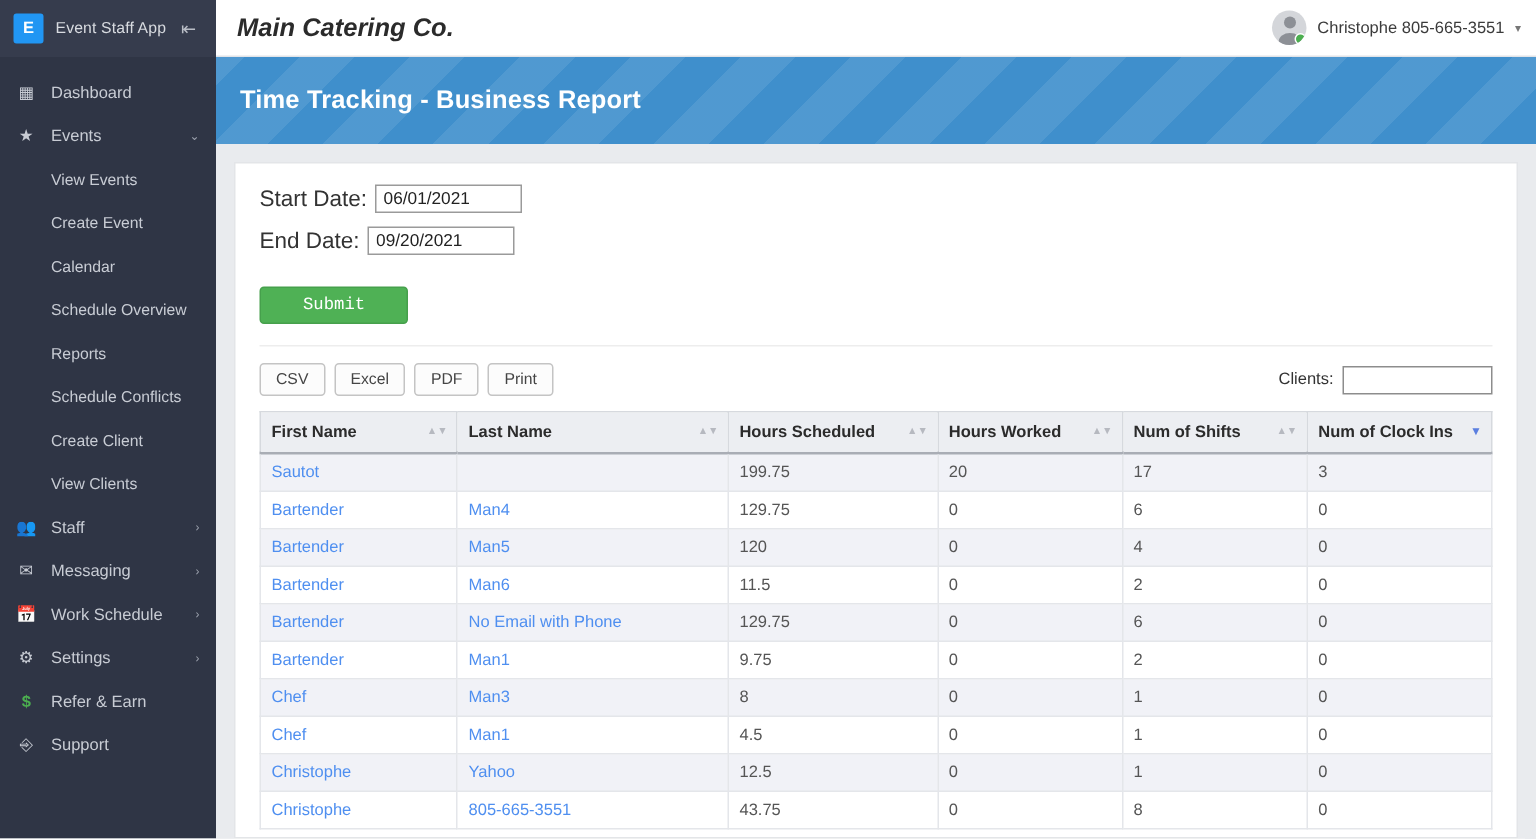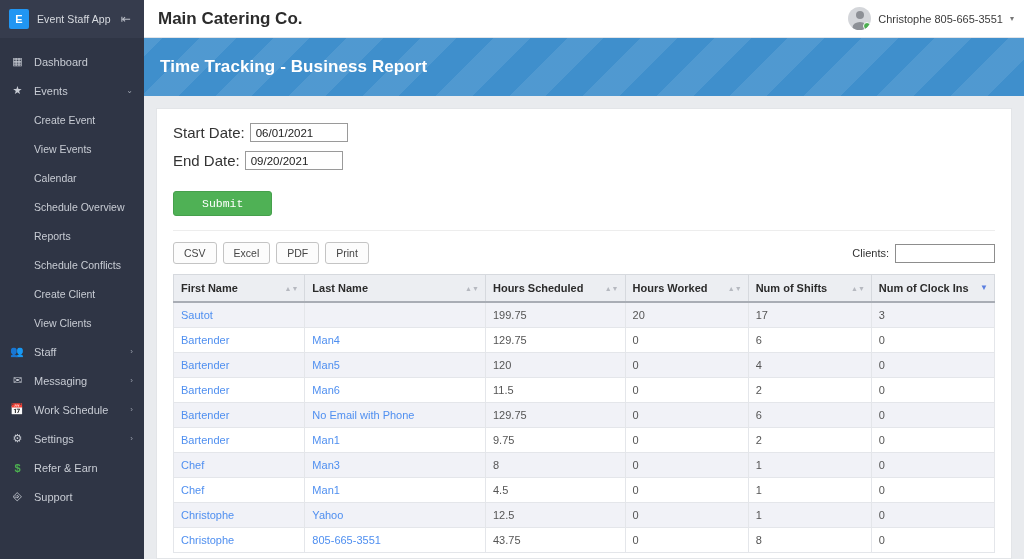--- a/index.html
+++ b/index.html
@@ -47,21 +47,21 @@
   }
 
   
   .main { flex: 1; height: 559px; display: flex; flex-direction: column;
           background: #e9ebee; overflow: hidden; }
   .topbar {
     height: 38px; background: #fff; display: flex; align-items: center;
     justify-content: space-between; padding: 0 10px 0 14px;
     border-bottom: 1px solid #e2e4e8; flex: 0 0 38px;
   }
-  .company { font-size: 17px; font-weight: bold; color: #2b2b2b; }
+  .company { font-size: 17px; font-weight: bold; color: #2b2b2b; font-style: italic; }
   .userbox { display: flex; align-items: center; gap: 7px; }
   .avatar {
     width: 23px; height: 23px; border-radius: 50%; background: #d4d6da;
     position: relative; overflow: hidden; flex: 0 0 23px;
   }
   .avatar::before {
     content: ""; position: absolute; top: 4px; left: 50%;
     transform: translateX(-50%); width: 8px; height: 8px;
     border-radius: 50%; background: #8d9096;
   }
@@ -191,24 +191,24 @@
         <span class="ico">▦</span>
         <span>Dashboard</span>
       </div>
       <div class="nav-item">
         <span class="ico">★</span>
         <span>Events</span>
         <span class="caret">⌄</span>
       </div>
 
       <div class="nav-sub">
+        <span>View Events</span>
+      </div>
+      <div class="nav-sub">
         <span>Create Event</span>
-      </div>
-      <div class="nav-sub">
-        <span>View Events</span>
       </div>
       <div class="nav-sub">
         <span>Calendar</span>
       </div>
       <div class="nav-sub">
         <span>Schedule Overview</span>
       </div>
       <div class="nav-sub">
         <span>Reports</span>
       </div>

